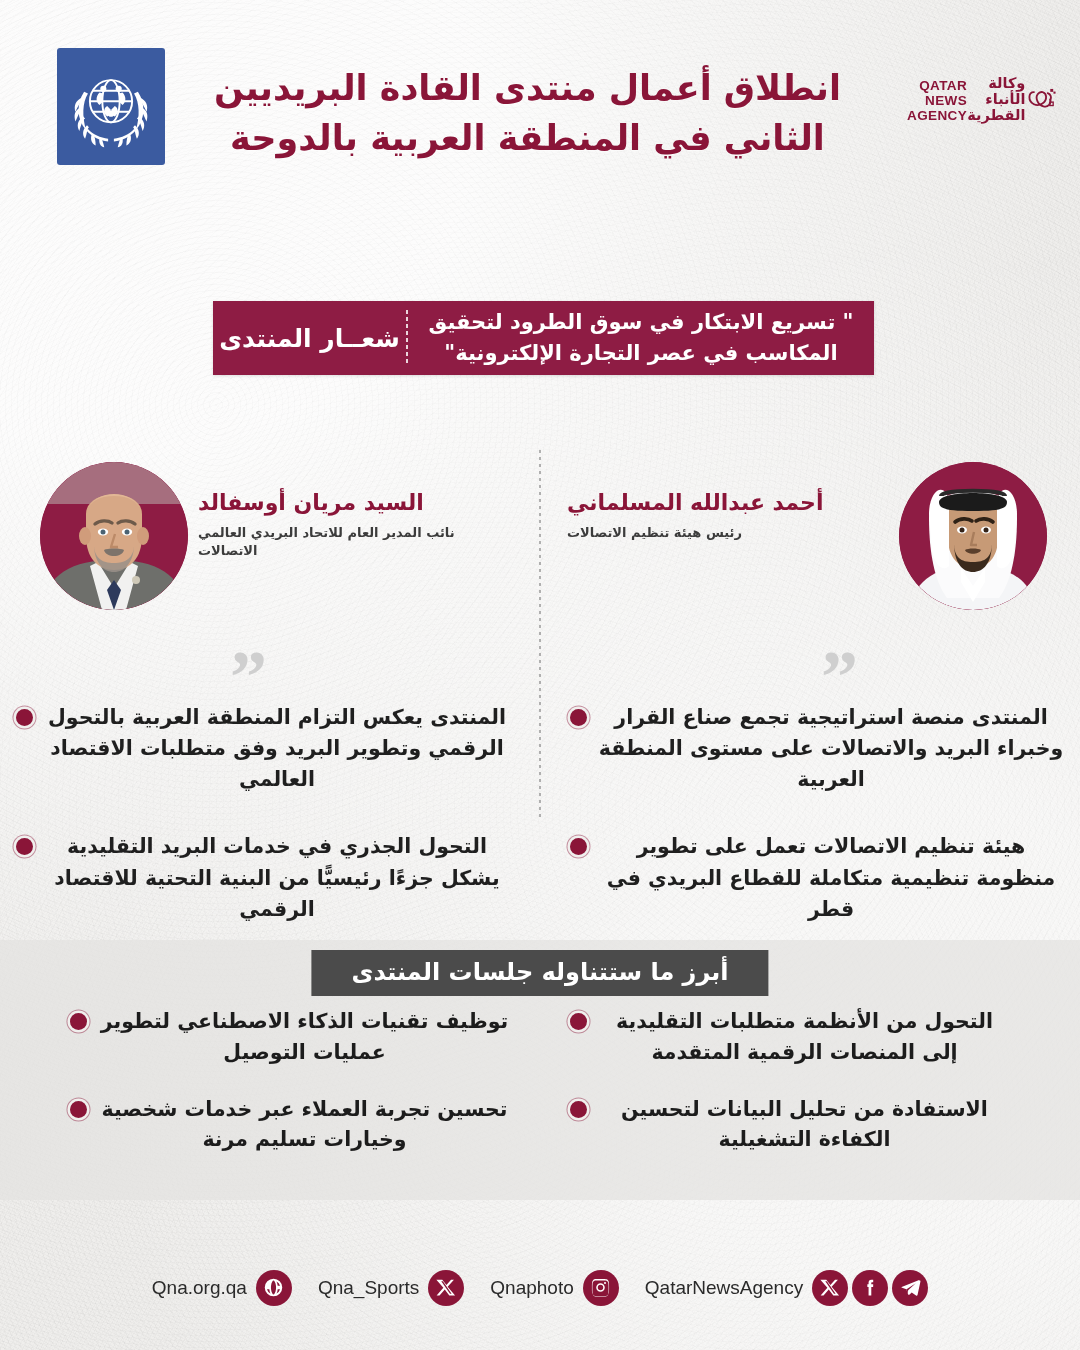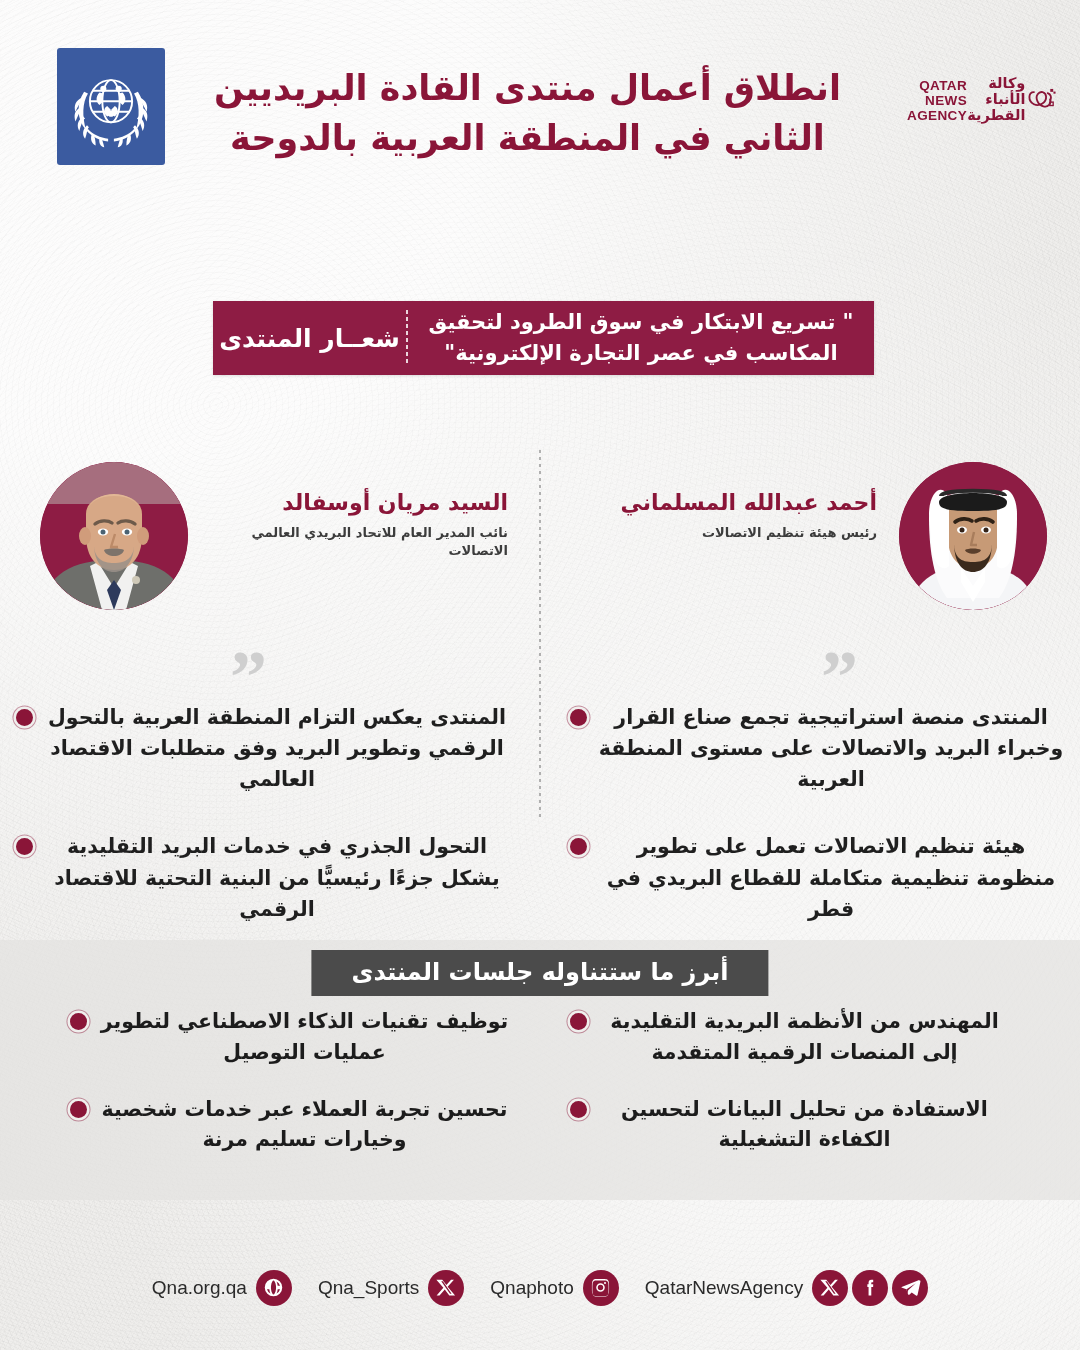--- a/index.html
+++ b/index.html
@@ -119,21 +119,21 @@
     background:#8e1c44;
     overflow:hidden;
   }
   .speaker.right .portrait{ right:25px; }
   .speaker.left  .portrait{ left:32px; }
 
   .person{ position:absolute; inset:0; }
 
   .speaker-text{
     position:absolute; top:48px;
-    text-align:right; direction:rtl;
+    text-align:left; direction:rtl;
   }
   .speaker.right .speaker-text{ right:195px; width:310px; }
   .speaker.left  .speaker-text{ left:190px;  width:310px; }
 
   .sp-title{ font-size:20px; font-weight:bold; color:#8a1538; line-height:1.32; }
   .sp-name { font-size:22px; font-weight:bold; color:#8a1538; line-height:1.32; }
   .sp-role { font-size:13px; font-weight:bold; color:#3c3c3c; line-height:1.38; margin-top:7px; }
 
   
   .qmark{
@@ -417,21 +417,21 @@
     </div>
   </div>
 
   <div class="sessions-band"></div>
   <div class="sessions">
     <div class="sessions-title">أبرز ما ستتناوله جلسات المنتدى</div>
 
     <div class="sessions-grid">
       <div class="sess-item col-right">
         <span class="dot"></span>
-        <span class="sess-text">المهندس من الأنظمة البريدية التقليدية إلى المنصات الرقمية المتقدمة</span>
+        <span class="sess-text">التحول من الأنظمة متطلبات التقليدية إلى المنصات الرقمية المتقدمة</span>
       </div>
       <div class="sess-item col-left">
         <span class="dot"></span>
         <span class="sess-text">توظيف تقنيات الذكاء الاصطناعي لتطوير عمليات التوصيل</span>
       </div>
       <div class="sess-item col-right">
         <span class="dot"></span>
         <span class="sess-text">الاستفادة من تحليل البيانات لتحسين الكفاءة التشغيلية</span>
       </div>
       <div class="sess-item col-left">

